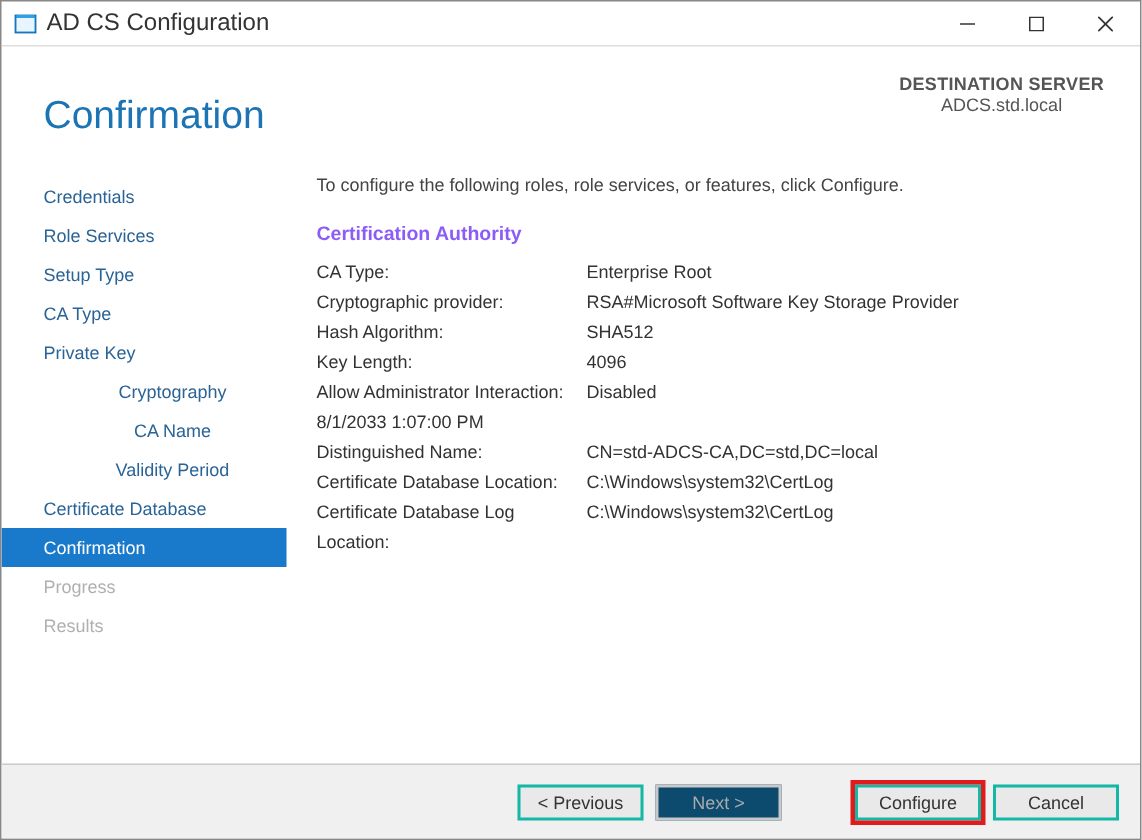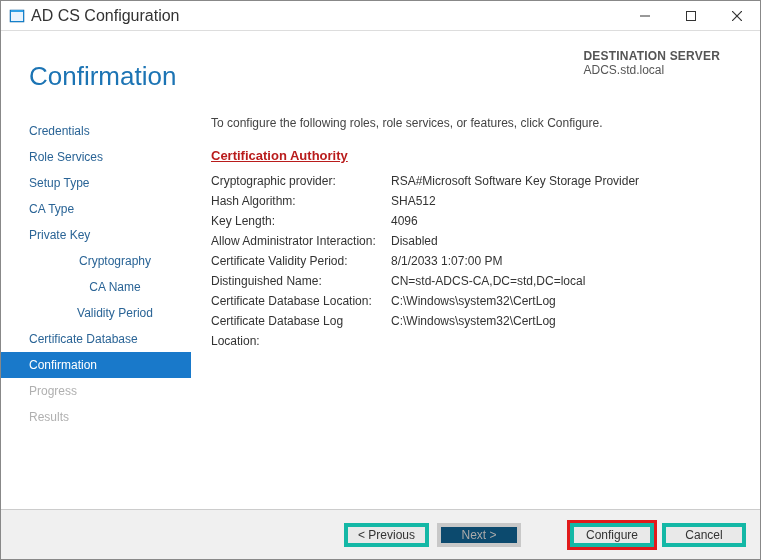--- a/index.html
+++ b/index.html
@@ -40,22 +40,22 @@
     font-size: 13px;
     color: #333;
     font-family: "Segoe UI Symbol", sans-serif;
   }
   .header-area {
     position: relative;
     padding: 20px 28px 10px 28px;
   }
   .dest-label {
     position: absolute;
-    top: 18px; right: 40px;
-    text-align: left;
+    top: 18px; right: 24px;
+    text-align: center;
     font-size: 12px;
     color: #555;
   }
   .dest-label .dest-title { font-weight: bold; letter-spacing: 0.2px; }
   .page-title {
     font-size: 26px;
     font-weight: 300;
     color: #1c74b4;
     margin-top: 10px;
     margin-bottom: 8px;
@@ -95,40 +95,40 @@
     padding-bottom: 6px;
     margin-bottom: 12px;
   }
   .collapse-row .chev {
     width: 18px; height: 18px;
     border: 1px solid #666;
     border-radius: 50%;
     display: flex; align-items: center; justify-content: center;
   }
   .collapse-row .sec-title { font-weight: bold; font-size: 13px; }
-  .subsection-title { font-weight: bold; font-size: 13px; margin-bottom: 8px; color: #b91c1c; text-decoration: underline; }
+  .subsection-title { font-weight: bold; font-size: 13px; margin-bottom: 8px; color: #8b5cf6; }
   .kv-row { display: flex; line-height: 20px; }
   .kv-row .k { width: 180px; color: #333; }
   .kv-row .v { flex: 1; color: #333; }
   .footer {
     position: absolute;
     bottom: 0; left: 0; right: 0;
     height: 50px;
     border-top: 1px solid #ccc;
     display: flex;
     align-items: center;
     justify-content: flex-end;
     padding-right: 14px;
     gap: 8px;
     background: #f0f0f0;
   }
   .btn {
     min-width: 84px;
     height: 24px;
-    border: 4px solid #14b8a6;
+    border: 2px solid #14b8a6;
     background: #e9e9e9;
     font-size: 12px;
     padding: 0 10px;
     display: inline-flex;
     align-items: center;
     justify-content: center;
     color: #333;
   }
   .btn.disabled { color: #aaa; border-color: #c8c8c8; background: #0c4a6e; }
   .btn.highlight { outline: 3px solid #e11b1b; outline-offset: 0; margin-left: 41px; }
@@ -186,37 +186,40 @@
       <div class="nav-item">Certificate Database</div>
       <div class="nav-item selected">Confirmation</div>
       <div class="nav-item disabled">Progress</div>
       <div class="nav-item disabled">Results</div>
     </div>
   <div class="content">
     <div class="intro">To configure the following roles, role services, or features, click Configure.</div>
     <div class="subsection-title">Certification Authority</div>
     <div id="kv">
         <div class="kv-row">
+          <div class="k">CA Type:</div>
+          <div class="v">Enterprise Root</div>
+        </div>
+        <div class="kv-row">
           <div class="k">Cryptographic provider:</div>
           <div class="v">RSA#Microsoft Software Key Storage Provider</div>
         </div>
         <div class="kv-row">
           <div class="k">Hash Algorithm:</div>
           <div class="v">SHA512</div>
         </div>
         <div class="kv-row">
           <div class="k">Key Length:</div>
           <div class="v">4096</div>
         </div>
         <div class="kv-row">
           <div class="k">Allow Administrator Interaction:</div>
           <div class="v">Disabled</div>
         </div>
         <div class="kv-row">
-          <div class="k">Certificate Validity Period:</div>
           <div class="v">8/1/2033 1:07:00 PM</div>
         </div>
         <div class="kv-row">
           <div class="k">Distinguished Name:</div>
           <div class="v">CN=std-ADCS-CA,DC=std,DC=local</div>
         </div>
         <div class="kv-row">
           <div class="k">Certificate Database Location:</div>
           <div class="v">C:\Windows\system32\CertLog</div>
         </div>

